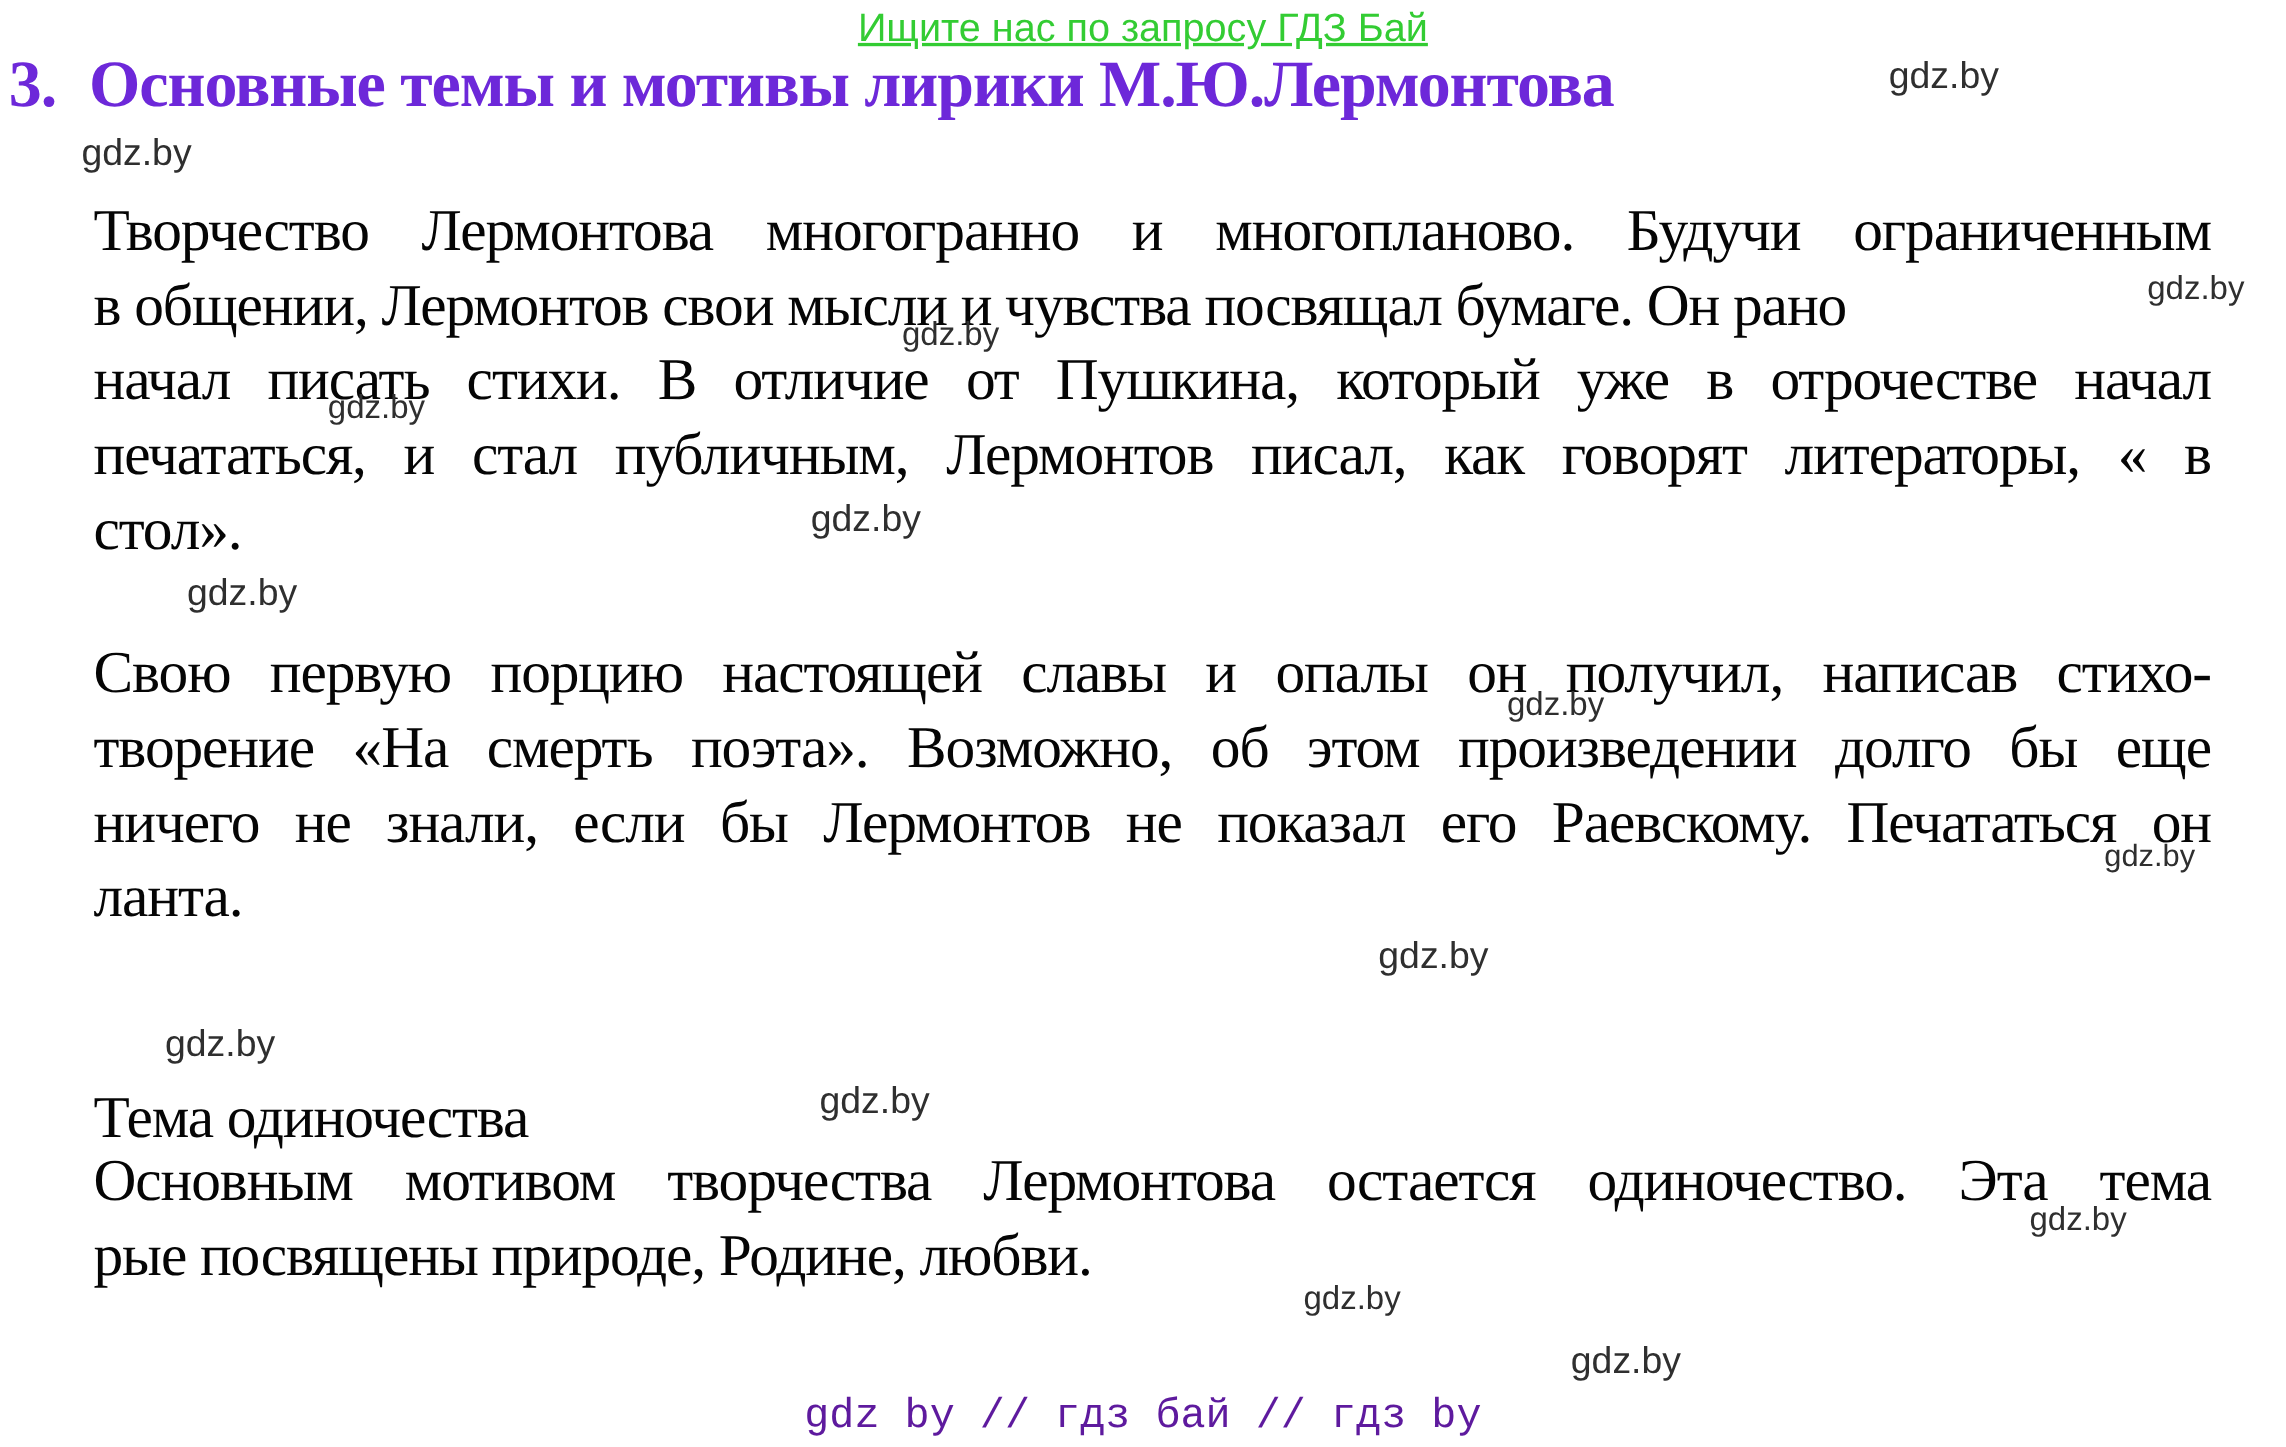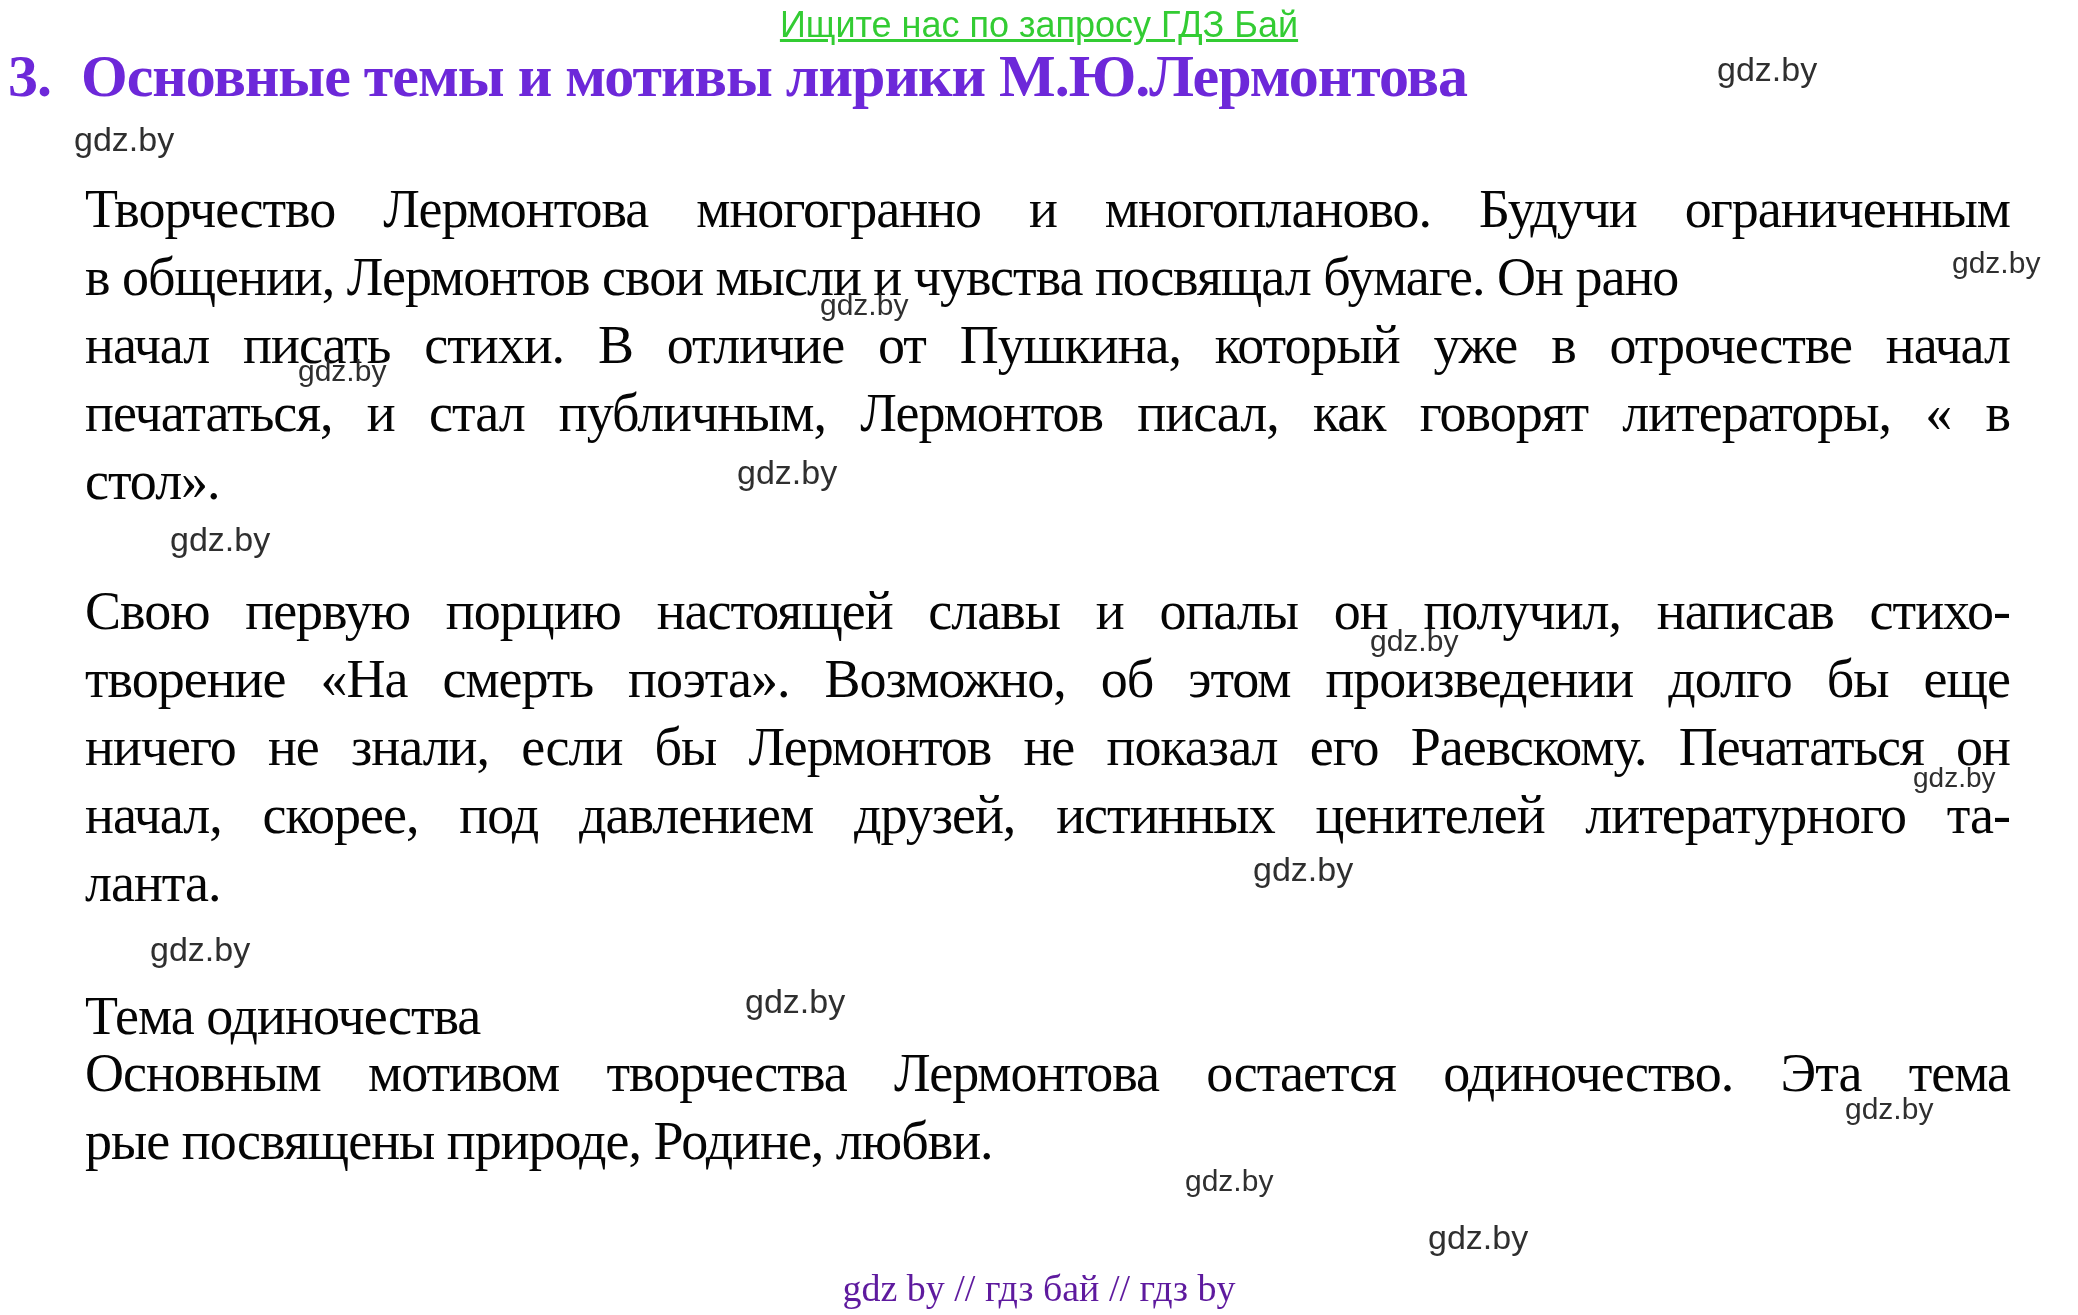--- a/index.html
+++ b/index.html
@@ -54,21 +54,21 @@
     color: #2f2f2f;
     white-space: nowrap;
     line-height: 1;
   }
   .footer {
     position: absolute;
     top: 1266px;
     left: 0;
     width: 100%;
     text-align: center;
-    font-family: Liberation Serif, serif;
+    font-family: Liberation Mono, monospace;
     font-size: 38px;
     letter-spacing: 0px;
   }
 </style>
 </head>
 <body>
 
 <div class="page">
 
   <div class="promo" style="color: rgb(51, 204, 51); text-decoration: underline;">Ищите нас по запросу ГДЗ Бай</div>
@@ -82,21 +82,20 @@
         <div class="line j">Творчество Лермонтова многогранно и многопланово. Будучи ограниченным</div>
         <div class="line l">в общении, Лермонтов свои мысли и чувства посвящал бумаге. Он рано</div>
         <div class="line j">начал писать стихи. В отличие от Пушкина, который уже в отрочестве начал</div>
         <div class="line j">печататься, и стал публичным, Лермонтов писал, как говорят литераторы, « в</div>
         <div class="line l">стол».</div>
       </div>
       <div class="para" style="top: 577px;">
         <div class="line j">Свою первую порцию настоящей славы и опалы он получил, написав стихо-</div>
         <div class="line j">творение «На смерть поэта». Возможно, об этом произведении долго бы еще</div>
         <div class="line j">ничего не знали, если бы Лермонтов не показал его Раевскому. Печататься он</div>
-        <div class="line j">начал, скорее, под давлением друзей, истинных ценителей литературного та-</div>
         <div class="line l">ланта.</div>
       </div>
       <div class="para" style="top: 982px;">
         <div class="line l">Тема одиночества</div>
       </div>
       <div class="para" style="top: 1039px;">
         <div class="line j">Основным мотивом творчества Лермонтова остается одиночество. Эта тема</div>
         <div class="line l">рые посвящены природе, Родине, любви.</div>
       </div>
     </div>

